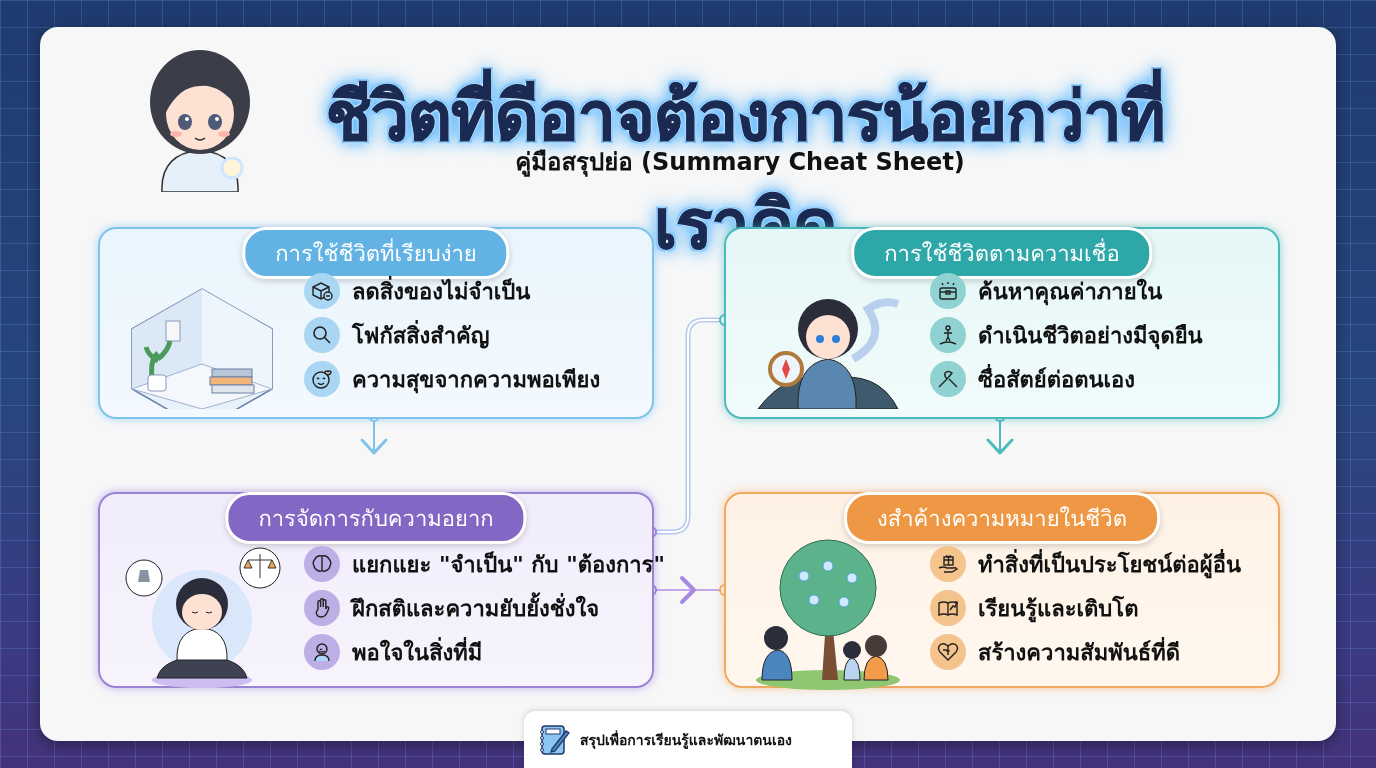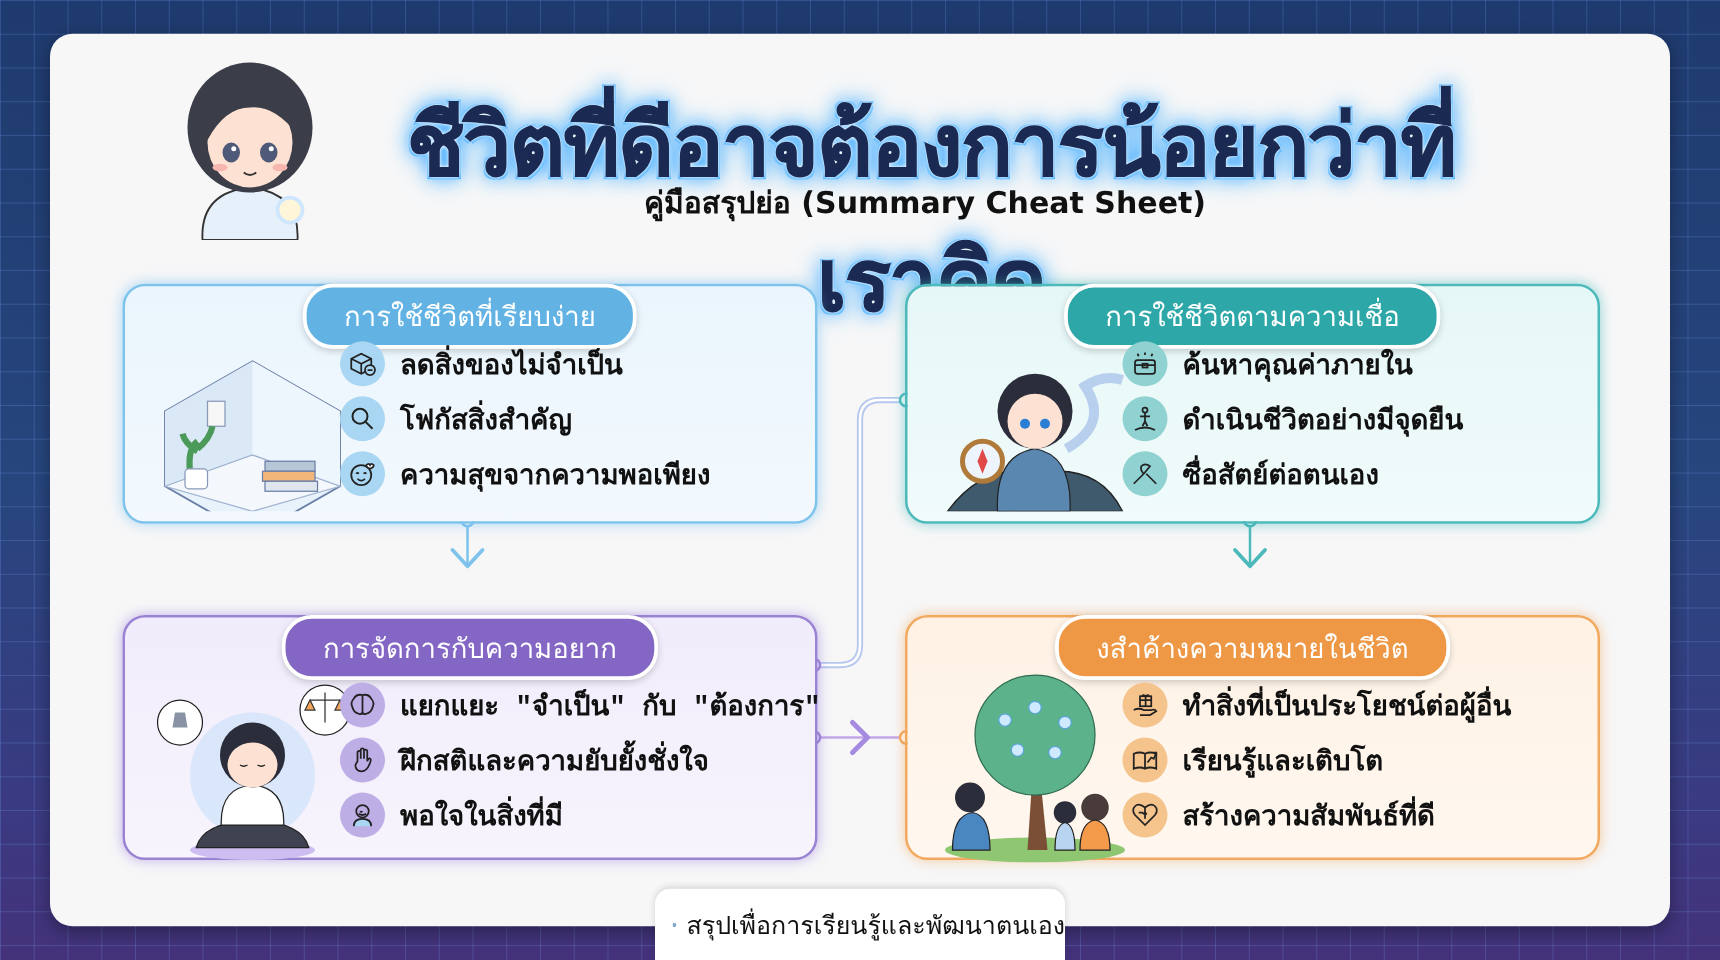--- a/index.html
+++ b/index.html
@@ -17,42 +17,42 @@
     font-size:68px;font-weight:bold;color:#1b2a52;letter-spacing:-1px;
     -webkit-text-stroke:1px #1b2a52;
     text-shadow:0 0 3px #fff,0 0 4px #fff,2px 2px 0 #5ab8ff,-2px -2px 0 #5ab8ff,2px -2px 0 #5ab8ff,-2px 2px 0 #5ab8ff,0 0 14px #3aa6ff,0 0 22px #59b9ff;}
   .subtitle{position:absolute;left:350px;top:142px;width:780px;text-align:center;
     font-size:24px;font-weight:bold;color:#111;}
   .card{position:absolute;border-radius:18px;border:2px solid;}
   .card .pill{position:absolute;top:-26px;left:50%;transform:translateX(-50%);
     height:46px;padding:0 30px;border-radius:24px;border:3px solid #fff;
     color:#fff;font-size:22px;font-weight:normal;display:flex;align-items:center;white-space:nowrap;
     box-shadow:0 2px 6px rgba(0,0,0,.18);margin-top:24px;}
-  .items{position:absolute;left:172px;top:40px;font-family:Liberation Mono, monospace;}
+  .items{position:absolute;left:204px;top:40px;}
   .item{display:flex;align-items:center;height:44px;}
   .ico{width:36px;height:36px;border-radius:50%;display:flex;align-items:center;justify-content:center;margin-right:12px;flex:none;}
   .ico svg{width:24px;height:24px;}
   .txt{font-size:22px;font-weight:bold;color:#111;white-space:nowrap;}
   .illus{position:absolute;left:22px;top:40px;width:160px;height:140px;}
   .c-blue{left:98px;top:227px;width:552px;height:188px;border-color:#7ec3ec;background:linear-gradient(180deg,#eaf5fd,#f3f9fe);box-shadow:0 0 10px rgba(110,190,240,.55);}
   .c-blue .pill{background:#62b3e4;}
   .c-blue .ico{background:#a9d6f2;}
   .c-teal{left:724px;top:227px;width:552px;height:188px;border-color:#4cb9bb;background:linear-gradient(180deg,#e6f7f7,#f1fbfb);box-shadow:0 0 10px rgba(60,180,180,.55);}
   .c-teal .pill{background:#2ea7a8;}
   .c-teal .ico{background:#8fd2d1;}
   .c-purple{left:98px;top:492px;width:552px;height:192px;border-color:#9b83d3;background:linear-gradient(180deg,#f1ecfb,#f7f4fd);box-shadow:0 0 10px rgba(150,120,220,.55);}
   .c-purple .pill{background:#8466c4;}
   .c-purple .ico{background:#bdaee6;}
   .c-orange{left:724px;top:492px;width:552px;height:192px;border-color:#f1a95f;background:linear-gradient(180deg,#fff2e5,#fff7ef);box-shadow:0 0 10px rgba(240,160,80,.55);}
   .c-orange .pill{background:#ee9845;}
   .c-orange .ico{background:#f5c38c;}
   .connectors{position:absolute;inset:0;pointer-events:none;}
   .footer{position:absolute;left:524px;top:711px;width:328px;height:58px;border-radius:12px 12px 0 0;background:#fff;
     box-shadow:0 -1px 6px rgba(0,0,0,.15);display:flex;align-items:center;padding-left:14px;box-sizing:border-box;}
-  .footer .txt{font-size:20px;font-weight:normal;margin-left:8px;}
+  .footer .txt{font-size:14px;font-weight:bold;margin-left:8px;}
 </style>
 </head>
 <body>
 
 <div class="grid"></div>
 
 <div class="sheet"></div>
 
 <svg class="avatar" viewBox="0 0 120 150">
   <path d="M22 150 Q20 112 60 108 Q100 112 98 150Z" fill="#e6f0fb" stroke="#333" stroke-width="1.5"></path>

